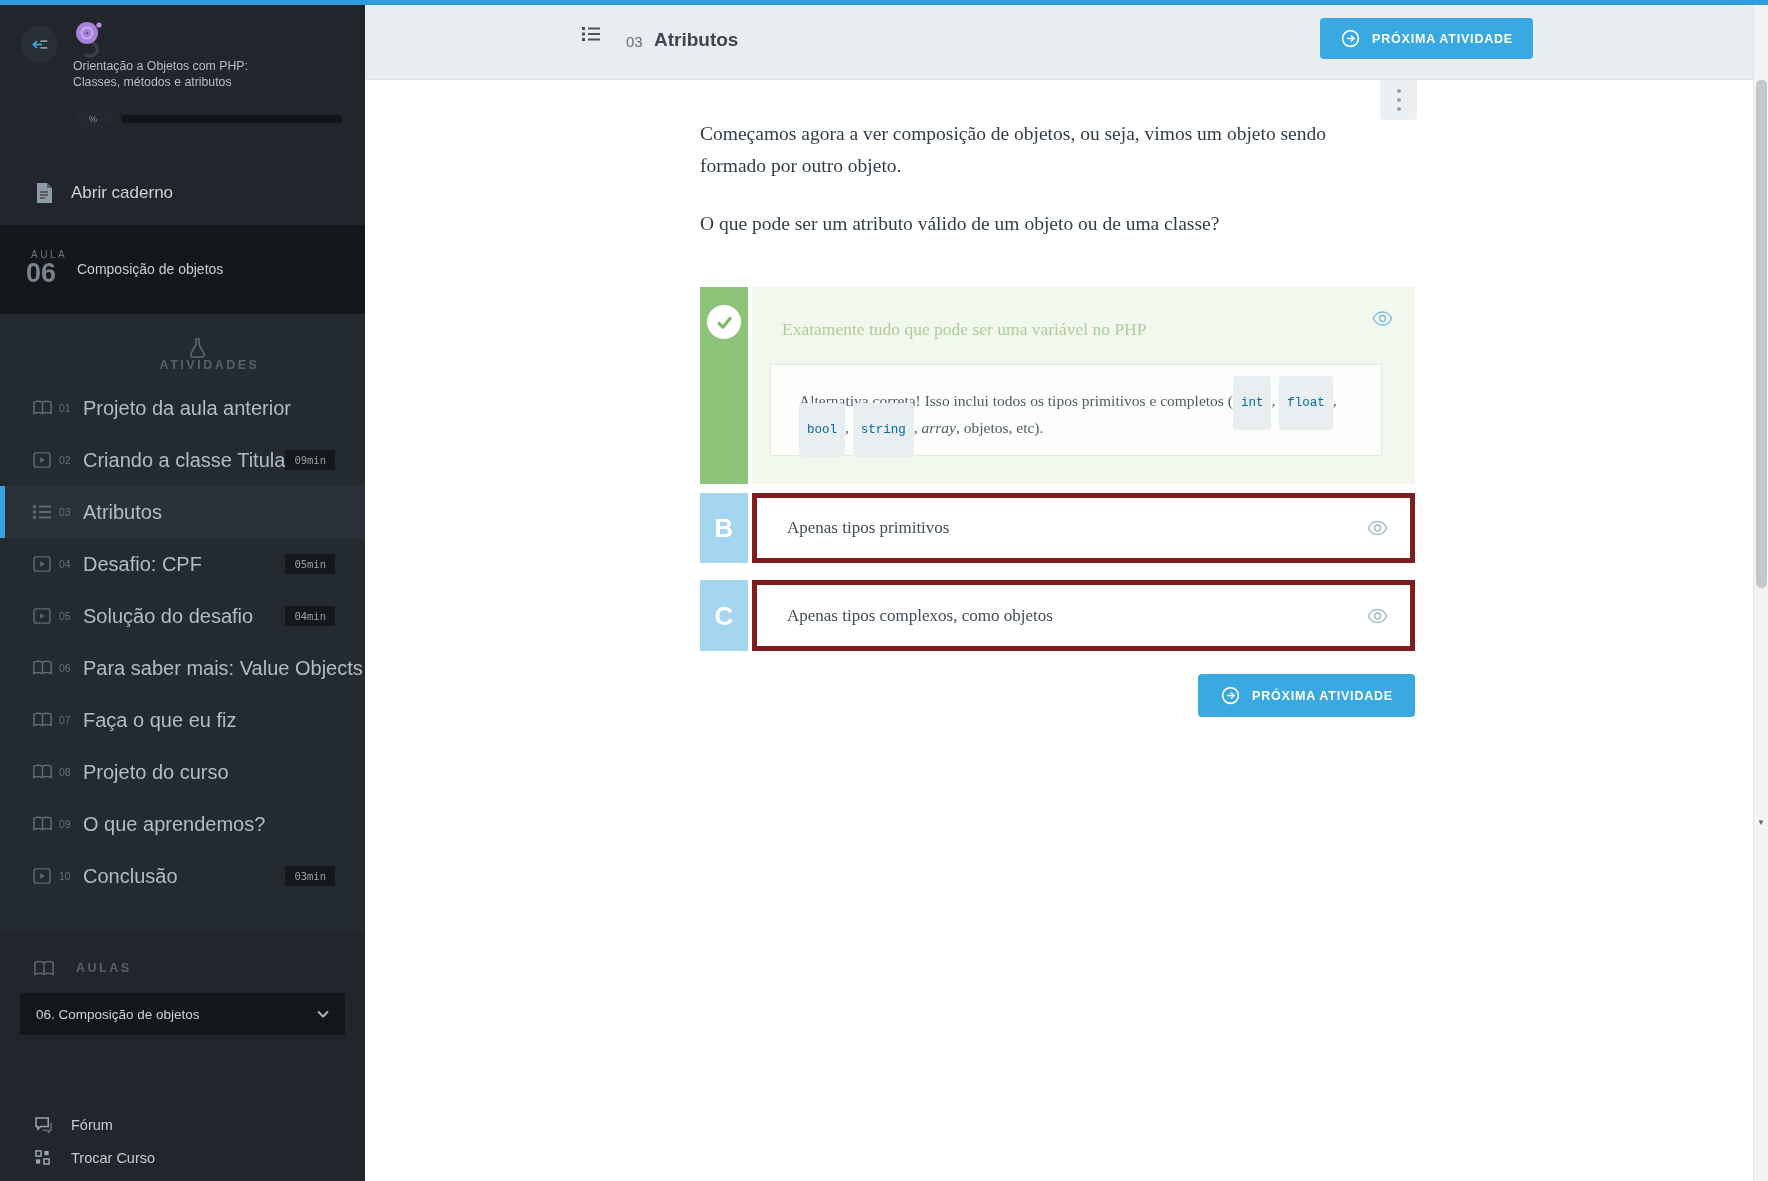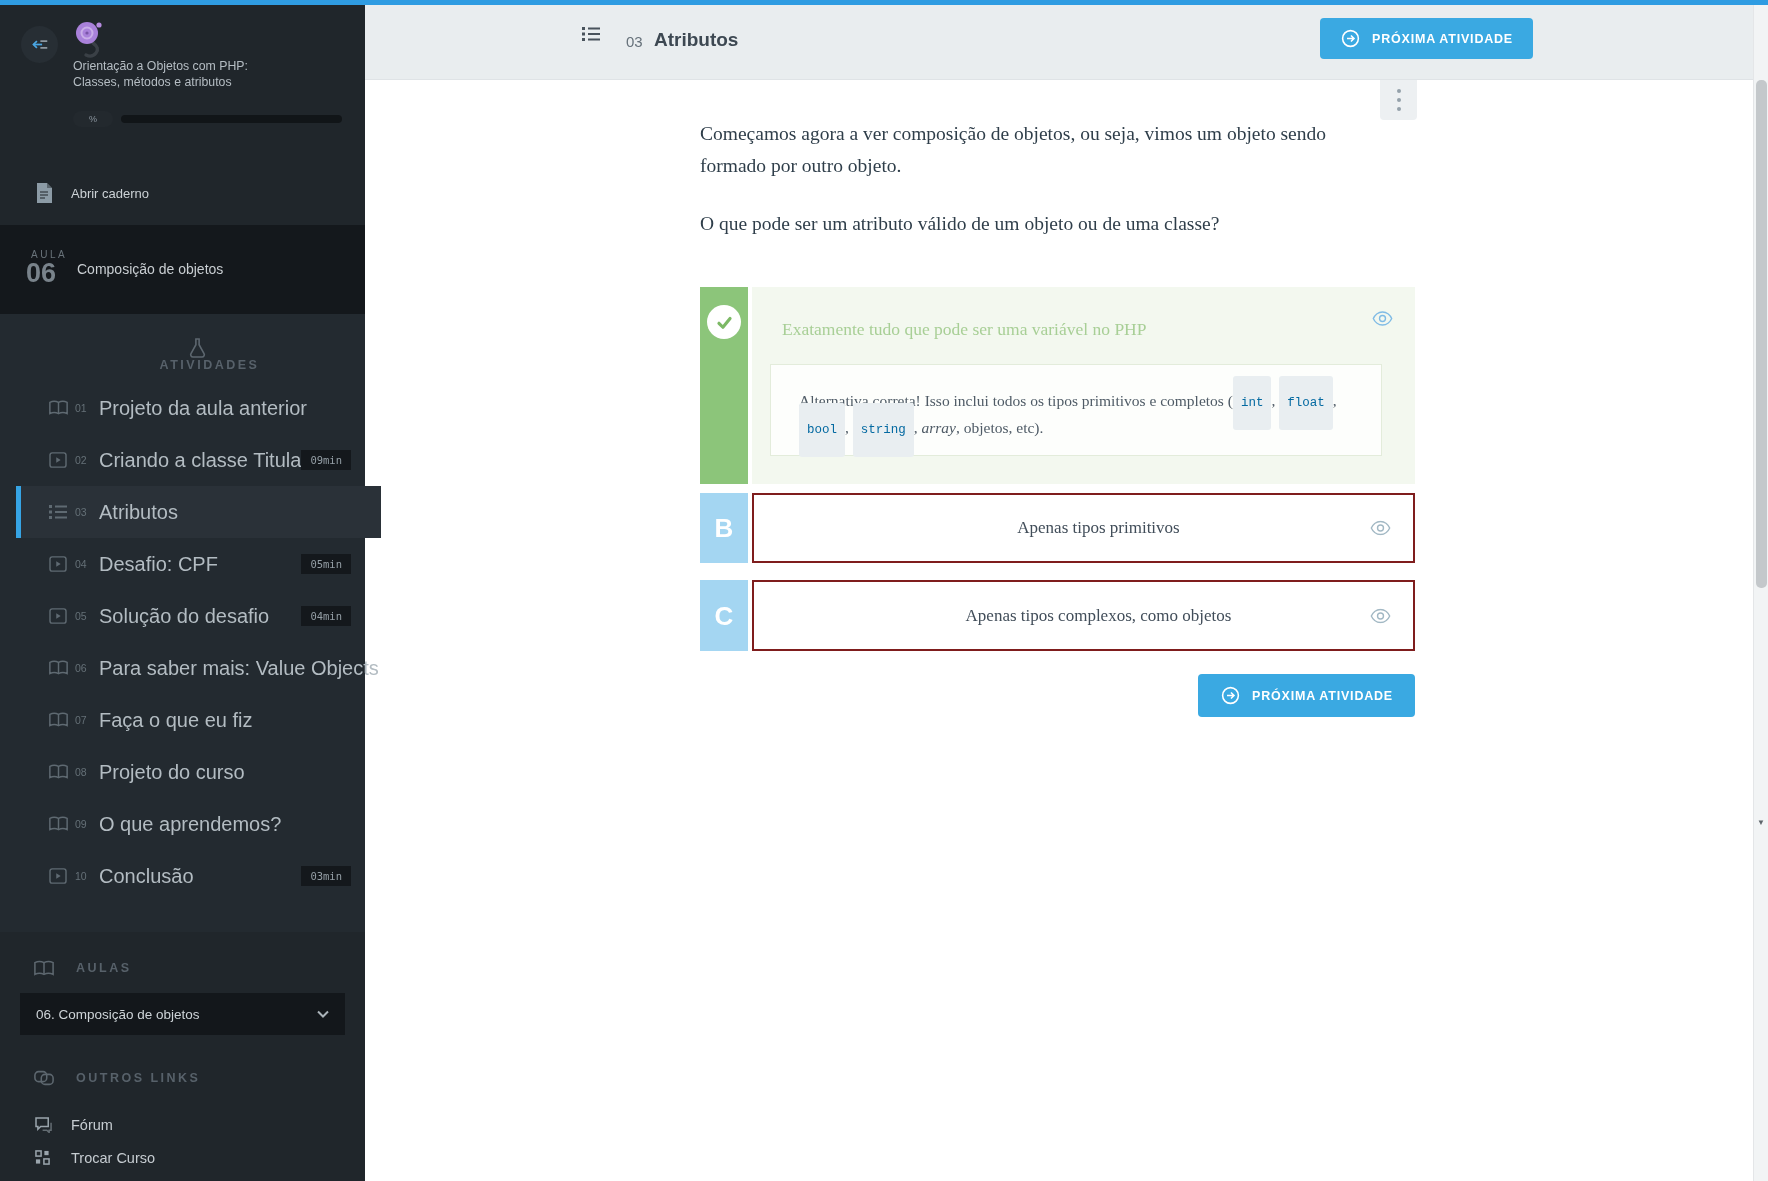--- a/index.html
+++ b/index.html
@@ -22,37 +22,37 @@
     color:#b5bdc3; }
 
   .progress-pill { position:absolute; left:73px; top:111px; width:40px; height:16px; border-radius:8px;
     background:#23292e; color:#8d97a0; font-size:9px; display:flex; align-items:center; justify-content:center; }
   .progress-track { position:absolute; left:121px; top:115px; width:221px; height:8px; border-radius:4px; background:#111518; }
   .progress-fill { height:100%; width:0; border-radius:4px; background:#36a4e4; }
 
   .notebook-row { position:absolute; left:0; top:170px; width:365px; height:46px; display:flex; align-items:center;
     padding-left:35px; cursor:pointer; }
   .notebook-row .ic { color:#8c9ba6; display:flex; }
-  .notebook-row .lbl { margin-left:18px; font-size:13px; color:#ccd2d6; }
+  .notebook-row .lbl { margin-left:18px; font-size:17px; color:#ccd2d6; }
 
   .lesson-block { position:absolute; left:0; top:225px; width:365px; height:89px; background:#14181c; }
   .lesson-block .aula { position:absolute; left:31px; top:24px; font-size:10px; letter-spacing:2.5px; color:#69737a; }
   .lesson-block .num { position:absolute; left:26px; top:33px; font-size:27px; font-weight:bold; color:#79838b; }
   .lesson-block .ttl { position:absolute; left:77px; top:36px; font-size:14px; color:#c9ced2; }
 
   .activities-wrap { position:absolute; left:0; top:314px; width:365px; height:618px; background:#232a30; }
 
   .sec-head { display:flex; align-items:center; padding-left:34px; }
   .sec-head .ic { width:22px; color:#5d676f; display:flex; }
   .sec-head .lbl { margin-left:20px; font-size:12.5px; letter-spacing:2.5px; color:#57616a; font-weight:bold; }
   .sec-head.activities { position:absolute; left:0; top:338px; width:365px; height:28px;flex-direction:column; }
   .sec-head.aulas { position:absolute; left:0; top:954px; width:365px; height:28px; }
   .sec-head.links { position:absolute; left:0; top:1064px; width:365px; height:28px; }
 
-  .act-list { position:absolute; left:0; top:382px; width:365px; list-style:none;margin-left:16px; }
+  .act-list { position:absolute; left:0; top:382px; width:365px; list-style:none; }
   .act-row { position:relative; height:52px; display:flex; align-items:center; padding-left:33px; cursor:pointer; }
   .act-row .ic { width:20px; color:#5f6a72; display:flex; flex:none; }
   .act-row .n { margin-left:6px; width:18px; font-size:10.5px; color:#657077; flex:none; }
   .act-row .lbl { margin-left:6px; font-size:20px; color:#b3bcc2; white-space:nowrap; }
   .act-row .badge { position:absolute; right:30px; top:50%; transform:translateY(-50%);
     background:#14181c; color:#959fa6; font-family:"DejaVu Sans Mono", monospace; font-size:10.5px; padding:4px 9px; }
   .act-row.active { background:#2a3138; }
   .act-row.active::before { content:""; position:absolute; left:0; top:0; width:5px; height:100%; background:#36a4e4; }
 
   .aulas-select { position:absolute; left:20px; top:993px; width:325px; height:42px; background:#13171b;
@@ -109,21 +109,21 @@
   .feedback { position:absolute; left:18px; top:77px; right:33px; height:92px; background:#fdfefc;
     border:1px solid #e3ecdb; padding:23px 28px; font-family:"Liberation Serif", serif; font-size:15.5px;
     line-height:1.72; color:#4f5b66; }
   .feedback code { font-family:"Liberation Mono","DejaVu Sans Mono", monospace; font-size:12.5px; color:#0369a1;
     background:#e9eef1; padding:20px 8px; border-radius:3px; }
   .feedback em { font-style:italic; }
 
   .option.plain .bar { background:#a4d6f2; }
   .option.plain .letter { position:absolute; left:0; top:50%; transform:translateY(-50%); width:100%;
     text-align:center; color:#fff; font-size:26px; font-weight:bold; }
-  .option.plain .opt-body { background:#fff; border:2px solid #7f1d1d; display:flex; align-items:center;justify-content:center; }
+  .option.plain .opt-body { background:#fff; border:5px solid #7f1d1d; display:flex; align-items:center; }
   .option.plain .opt-text { margin-left:30px; font-family:"Liberation Serif", serif; font-size:17px; color:#414d59; }
   .option.plain .eye-btn { top:50%; transform:translateY(-50%); color:#a2b8c4; }
   .option.b { top:413px; height:70px; }
   .option.c { top:500px; height:71px; }
 
   .footer-btns { position:absolute; left:335px; top:594px; width:715px; display:flex; justify-content:flex-end; gap:6px; }
   .footer-btns .btn { height:43px; padding:0 22px; }
 
   
   .scrollbar { position:absolute; right:0; top:0; width:15px; height:1181px; background:#f2f4f5;
@@ -351,29 +351,20 @@
 
     <div class="aulas-select">
       <span class="val">06. Composição de objetos</span>
       <span class="chev">
         <svg width="12" height="8" viewBox="0 0 12 8" fill="none" stroke="currentColor" stroke-width="2">
           <path d="M1 1.5l5 5 5-5"></path>
         </svg>
       </span>
     </div>
 
-    <div class="sec-head links">
-      <span class="ic">
-        <svg width="20" height="16" viewBox="0 0 22 16" fill="none" stroke="currentColor" stroke-width="1.7">
-          <rect x="1" y="1" width="13" height="11" rx="4"></rect>
-          <rect x="8" y="4" width="13" height="11" rx="4"></rect>
-        </svg>
-      </span>
-      <span class="lbl">OUTROS LINKS</span>
-    </div>
 
     <div class="link-row forum">
       <span class="ic">
         <svg width="18" height="16" viewBox="0 0 19 17" fill="none" stroke="currentColor" stroke-width="1.6">
           <path d="M1 1h13v9H6l-3 3v-3H1z"></path>
           <path d="M17 6v8h-2v2.5L12.5 14H8" opacity="0.55"></path>
         </svg>
       </span>
       <span class="lbl">Fórum</span>
     </div>

